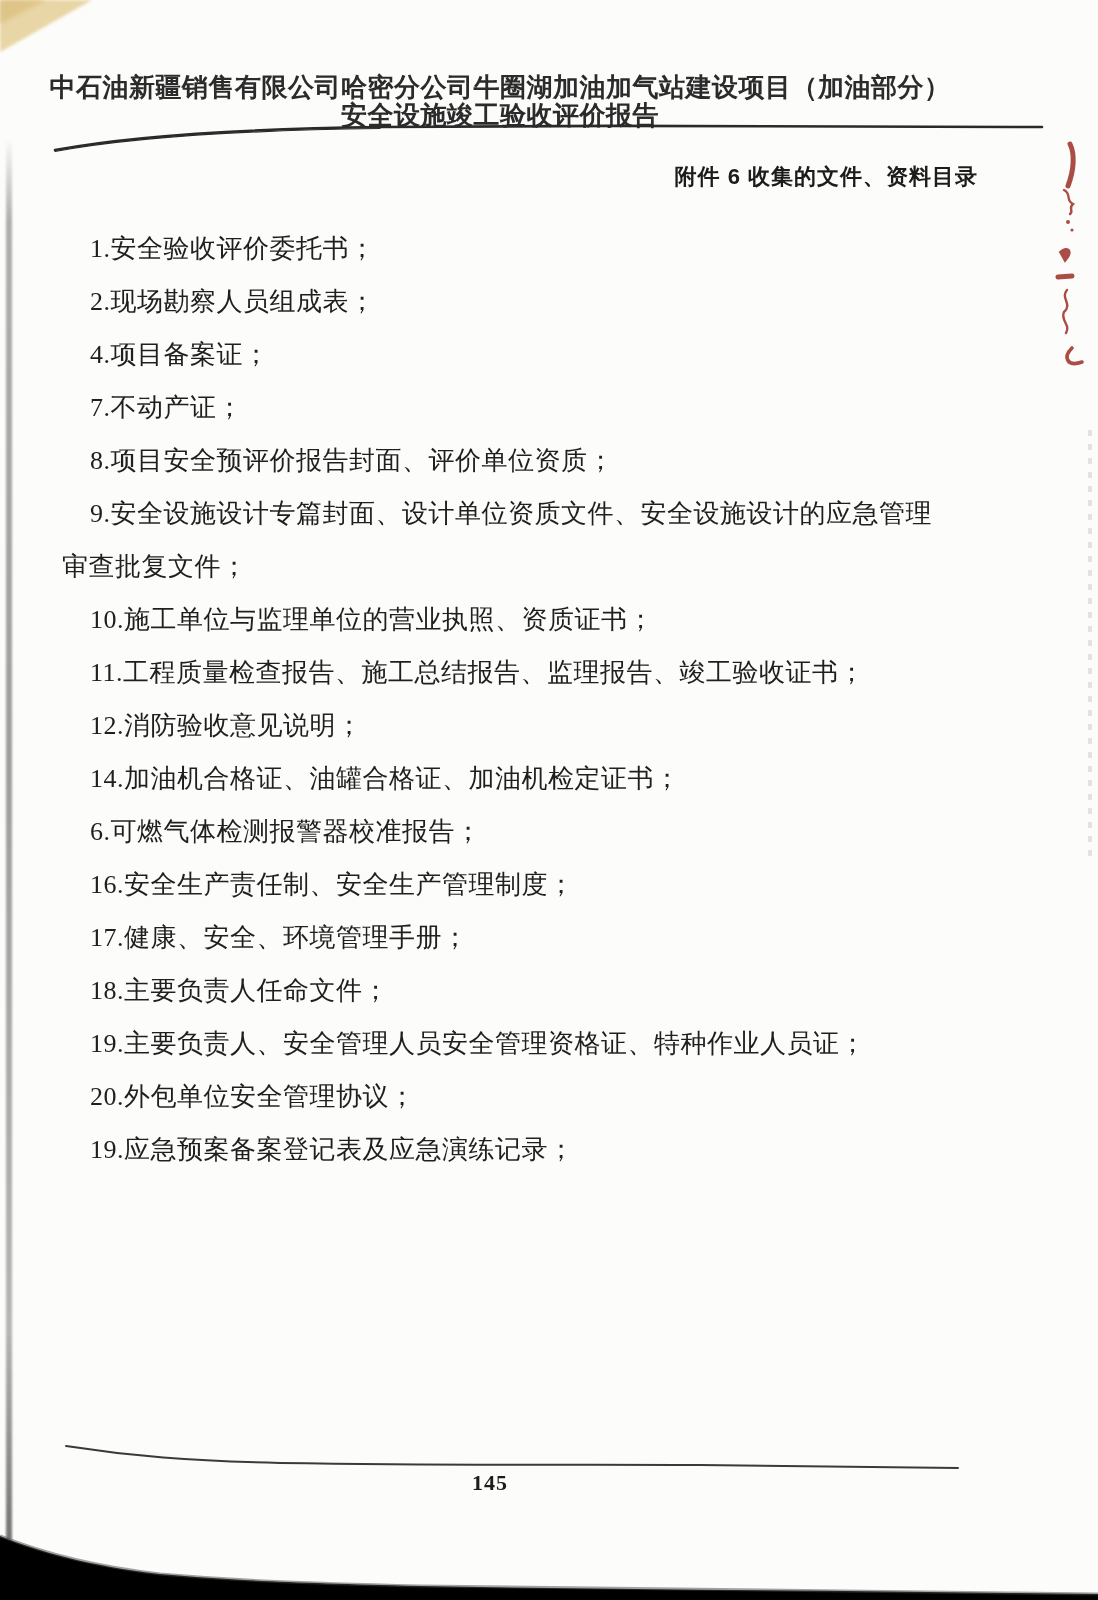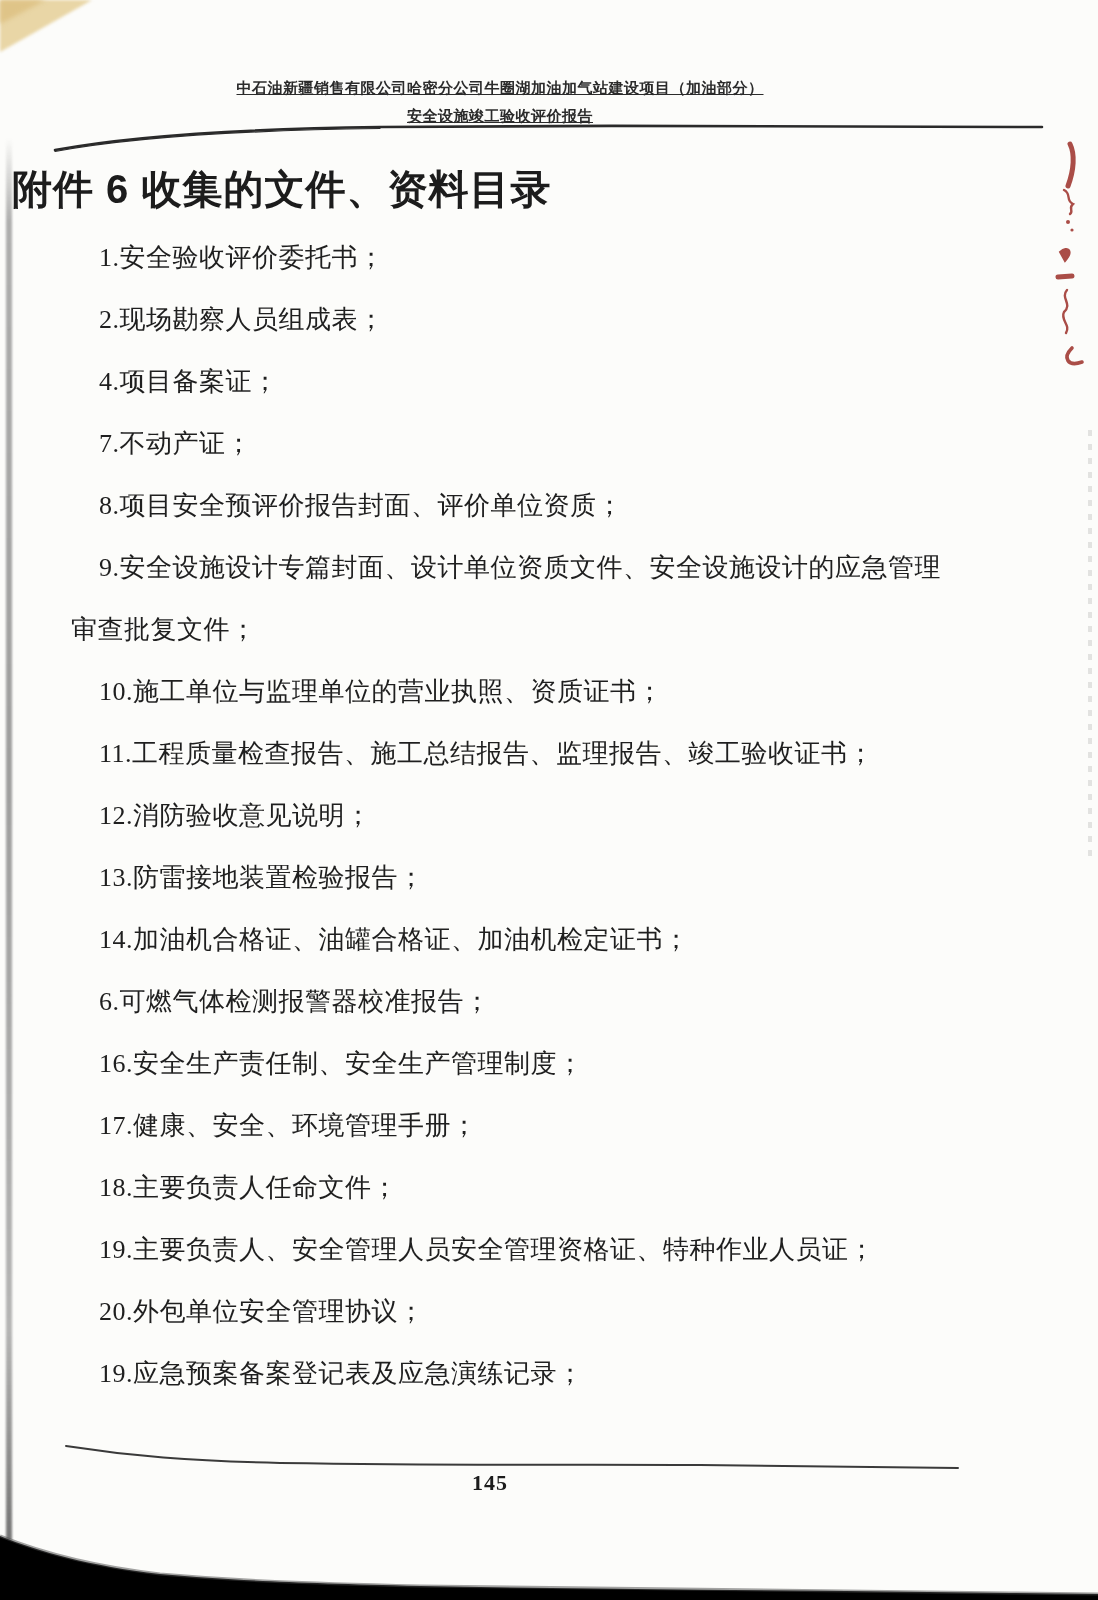--- a/index.html
+++ b/index.html
@@ -45,40 +45,39 @@
       rgba(150,150,150,0.25) 0 6px, rgba(150,150,150,0) 6px 14px);
     filter: blur(0.5px);
   }
   .svg-layer { position: absolute; pointer-events: none; }
 
   
   #header-block {
     position: absolute; top: 74px; left: 0;
     width: 1000px; text-align: center;
     font-weight: bold; color: #2b2b2b;
-    font-size: 15px; line-height: 28px;
+    font-size: 26px; line-height: 28px;
     letter-spacing: 0.5px;
-    text-decoration: underline;
   }
   
   #doc-title {
-    position: absolute; top: 162px; left: 12px;
-    width: 978px; text-align: left;
+    position: absolute; top: 162px; left: 0;
+    width: 978px; text-align: right;
     font-family: "Liberation Sans", sans-serif;
-    font-weight: bold; font-size: 40px;
+    font-weight: bold; font-size: 22px;
     letter-spacing: 1px; color: #1c1c1c;
   }
   
   #list-block {
     position: absolute; top: 222px; left: 62px;
     width: 980px;
     font-size: 26px; line-height: 53px;
     letter-spacing: 0.5px;
   }
-  #list-block p { margin: 9px; text-indent: 28px; white-space: nowrap; }
+  #list-block p { margin: 0; text-indent: 28px; white-space: nowrap; }
   #list-block p.cont { text-indent: 0; }
   
   #footer-page-number {
     position: absolute; top: 1470px; left: 400px;
     width: 180px; text-align: center;
     font-weight: bold; font-size: 22px; color: #1c1c1c;
     letter-spacing: 1px;
   }
 </style>
 </head>
@@ -120,21 +119,20 @@
     <p>1.安全验收评价委托书；</p>
     <p>2.现场勘察人员组成表；</p>
     <p>4.项目备案证；</p>
     <p>7.不动产证；</p>
     <p>8.项目安全预评价报告封面、评价单位资质；</p>
     <p>9.安全设施设计专篇封面、设计单位资质文件、安全设施设计的应急管理</p>
     <p class="cont">审查批复文件；</p>
     <p>10.施工单位与监理单位的营业执照、资质证书；</p>
     <p>11.工程质量检查报告、施工总结报告、监理报告、竣工验收证书；</p>
     <p>12.消防验收意见说明；</p>
-    <p>13.防雷接地装置检验报告；</p>
     <p>14.加油机合格证、油罐合格证、加油机检定证书；</p>
     <p>6.可燃气体检测报警器校准报告；</p>
     <p>16.安全生产责任制、安全生产管理制度；</p>
     <p>17.健康、安全、环境管理手册；</p>
     <p>18.主要负责人任命文件；</p>
     <p>19.主要负责人、安全管理人员安全管理资格证、特种作业人员证；</p>
     <p>20.外包单位安全管理协议；</p>
     <p>19.应急预案备案登记表及应急演练记录；</p>
   </div>
 

